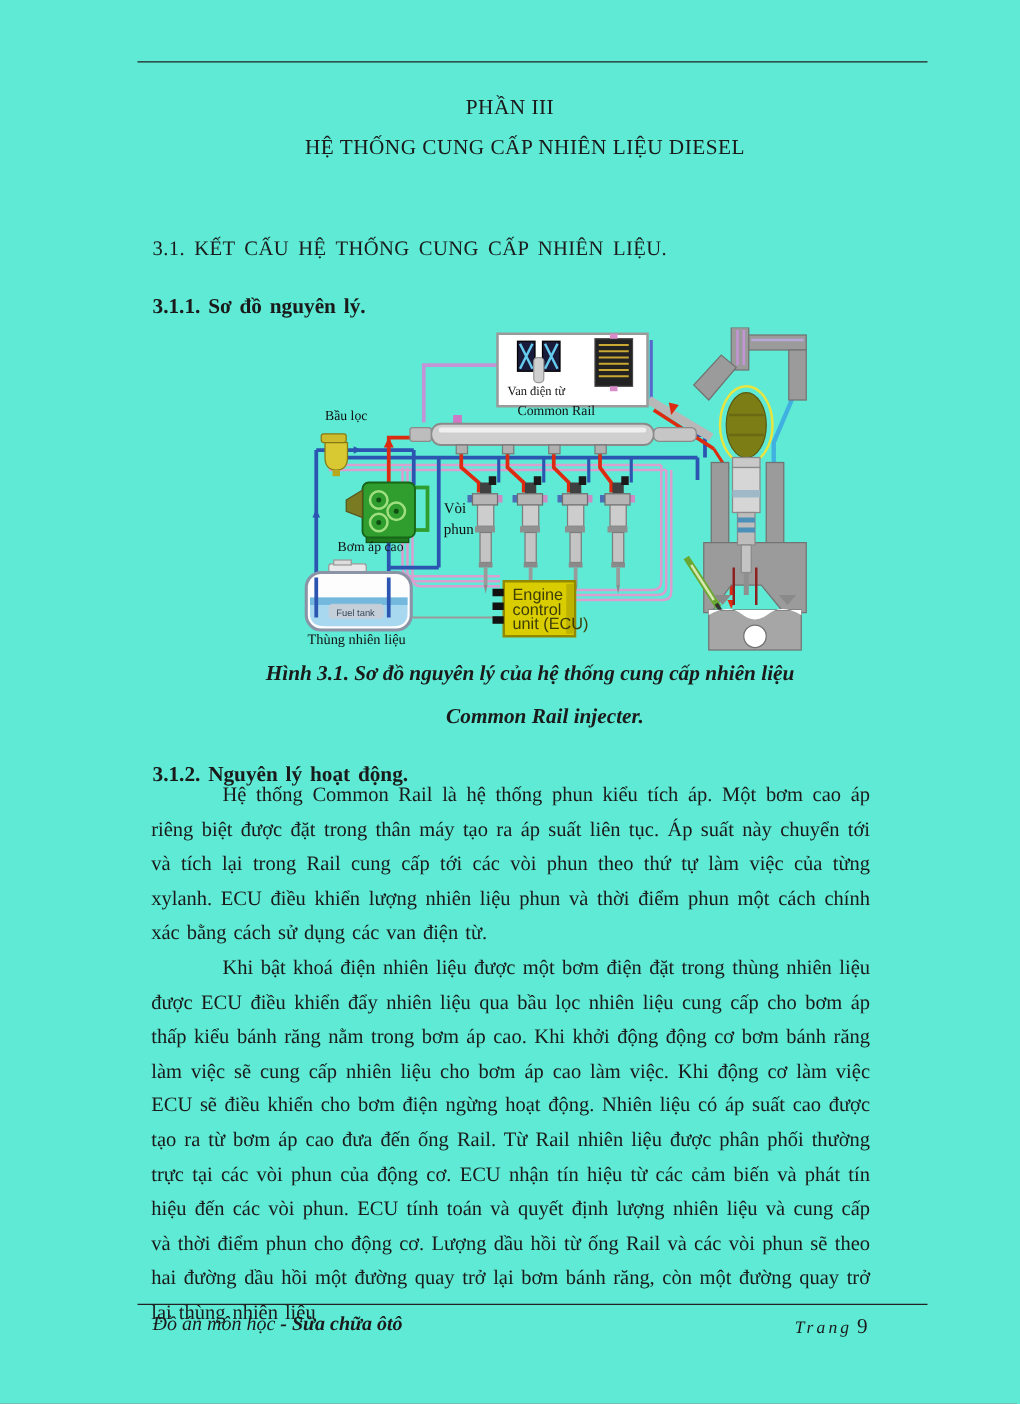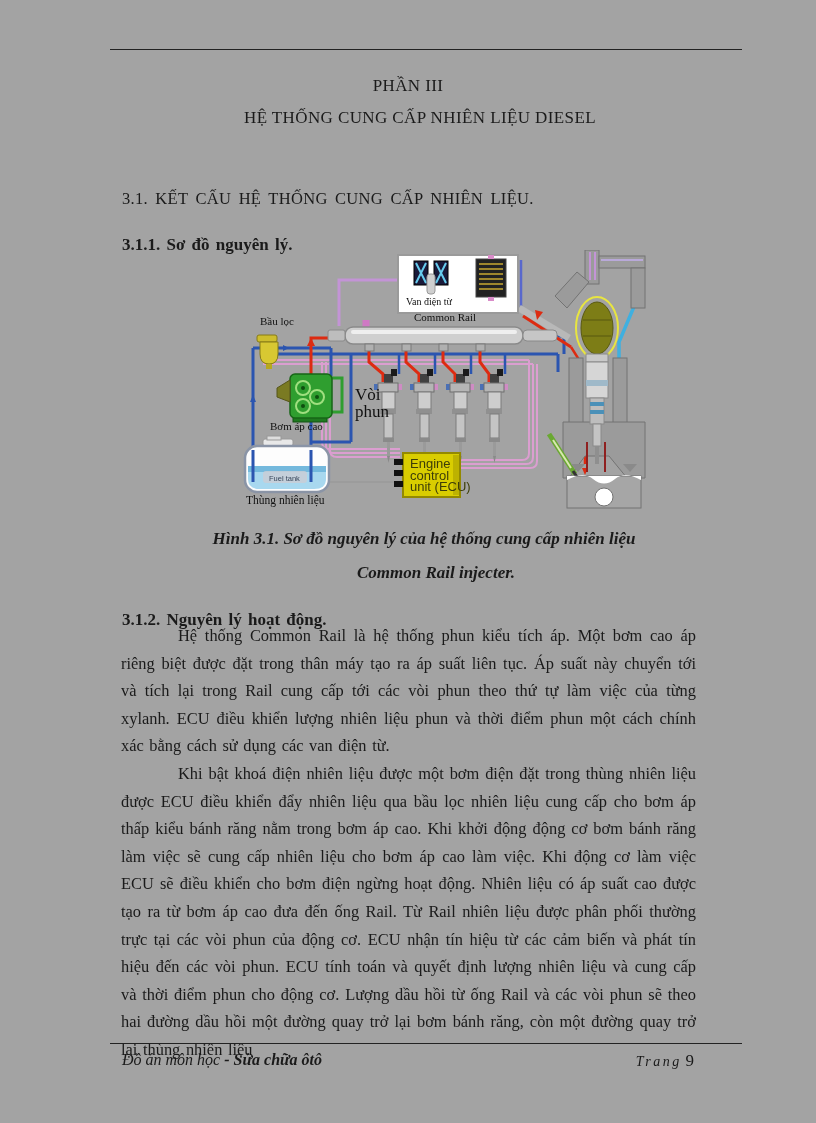--- a/index.html
+++ b/index.html
@@ -1,35 +1,35 @@
 <!DOCTYPE html>
 <html><head>
 <meta charset="utf-8">
 <style>
   html,body{margin:0;padding:0;background:#888;}
   .page{
-    position:relative; width:816px; height:1123px; background:#a3a3a3;
+    position:relative; width:816px; height:1123px; background:#5eead4;
     margin:0 auto; overflow:hidden;
     font-family:"Liberation Serif", serif; color:#1a1a1a;
   }
   .rule{position:absolute; height:0; border-top:1.6px solid #222;}
   .center-line{position:absolute; left:0; width:816px; text-align:center; font-size:17px; letter-spacing:.4px;}
   .h-plain{position:absolute; left:122px; font-size:16.5px; word-spacing:3px; letter-spacing:.3px;}
   .h-bold{position:absolute; left:122px; font-size:17px; font-weight:bold; word-spacing:2px;margin-top:16px;}
   .caption{position:absolute; left:0; width:816px; text-align:center; font-size:17px; font-weight:bold; font-style:italic;margin-left:16px;}
   .para{
     position:absolute; left:121px; width:575px; font-size:16.4px; line-height:27.6px;
     text-align:justify; text-indent:57px; word-spacing:1.5px;
   }
-  .diagram{position:absolute; left:233px; top:250px; width:416px; height:260px;}
+  .diagram{position:absolute; left:233px; top:262px; width:416px; height:260px;}
   .diagram svg{position:absolute; left:0; top:0;}
   .dlabel{position:absolute; font-size:11px; color:#111; white-space:nowrap; line-height:13px;}
   .dlabel.small-sans{font-family:"Liberation Sans", sans-serif; font-size:7.5px; color:#39485c;}
   .dlabel.ecu-text{font-family:"Liberation Sans", sans-serif; font-size:13px; color:#3d3d08; line-height:11.5px;}
-  .dlabel.two-line{line-height:17px; font-size:17px;}
+  .dlabel.two-line{line-height:17px; font-size:12px;}
   .footer-left{position:absolute; left:122px; top:1051px; font-size:16px; font-style:italic;}
   .footer-left .bold{font-weight:bold;}
   .footer-right{position:absolute; left:494px; top:1051px; width:200px; text-align:right; font-size:15px;}
   .footer-right .trang{font-style:italic; letter-spacing:2.5px; font-size:14px;}
   .footer-right .num{font-size:17px; letter-spacing:0;}
 </style>
 </head>
 <body>
 
 <div class="page">

